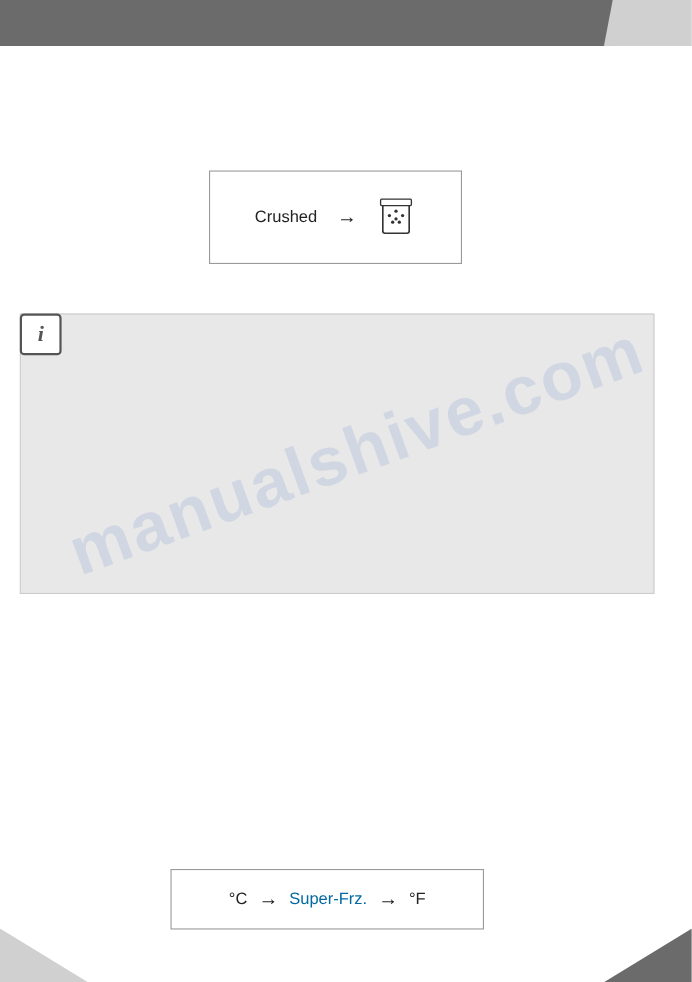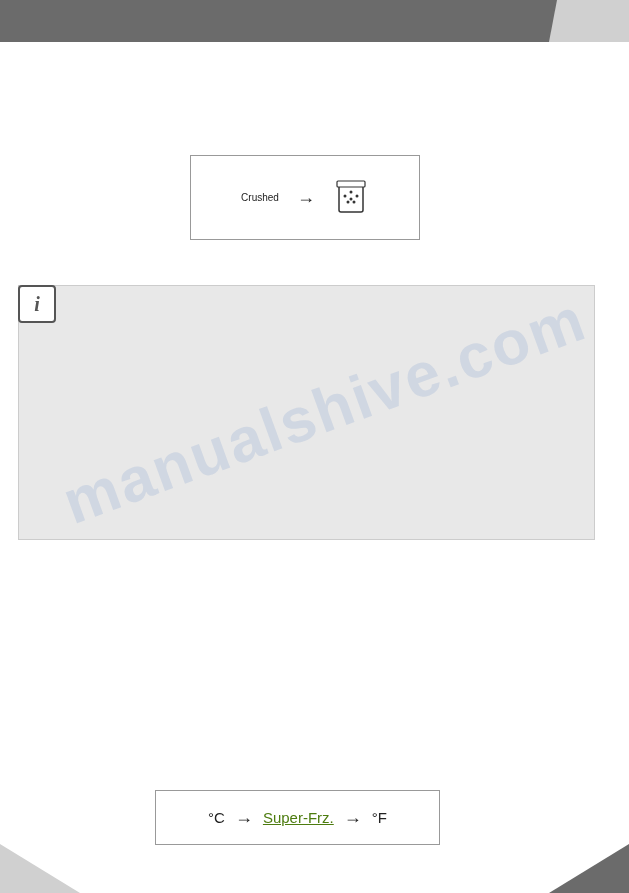--- a/index.html
+++ b/index.html
@@ -43,21 +43,21 @@
       height: 85px;
       border: 1px solid #999;
       background: #ffffff;
       display: flex;
       align-items: center;
       justify-content: center;
       gap: 18px;
     }
 
     .crushed-label {
-      font-size: 10px;
+      font-size: 15px;
       color: #222;
     }
 
     .arrow-right {
       font-size: 18px;
       color: #222;
     }
 
     
     .ice-cup-icon {
@@ -126,22 +126,21 @@
       border: 1px solid #999;
       background: #ffffff;
       display: flex;
       align-items: center;
       justify-content: center;
       gap: 10px;
     }
 
     .superfrz-label {
       font-size: 15px;
-      color: #4d7c0f;
-      text-decoration: underline;
+      color: #0369a1;
     }
 
     .deg-c {
       font-size: 15px;
       color: #222;
     }
 
     .deg-f {
       font-size: 15px;
       color: #222;

